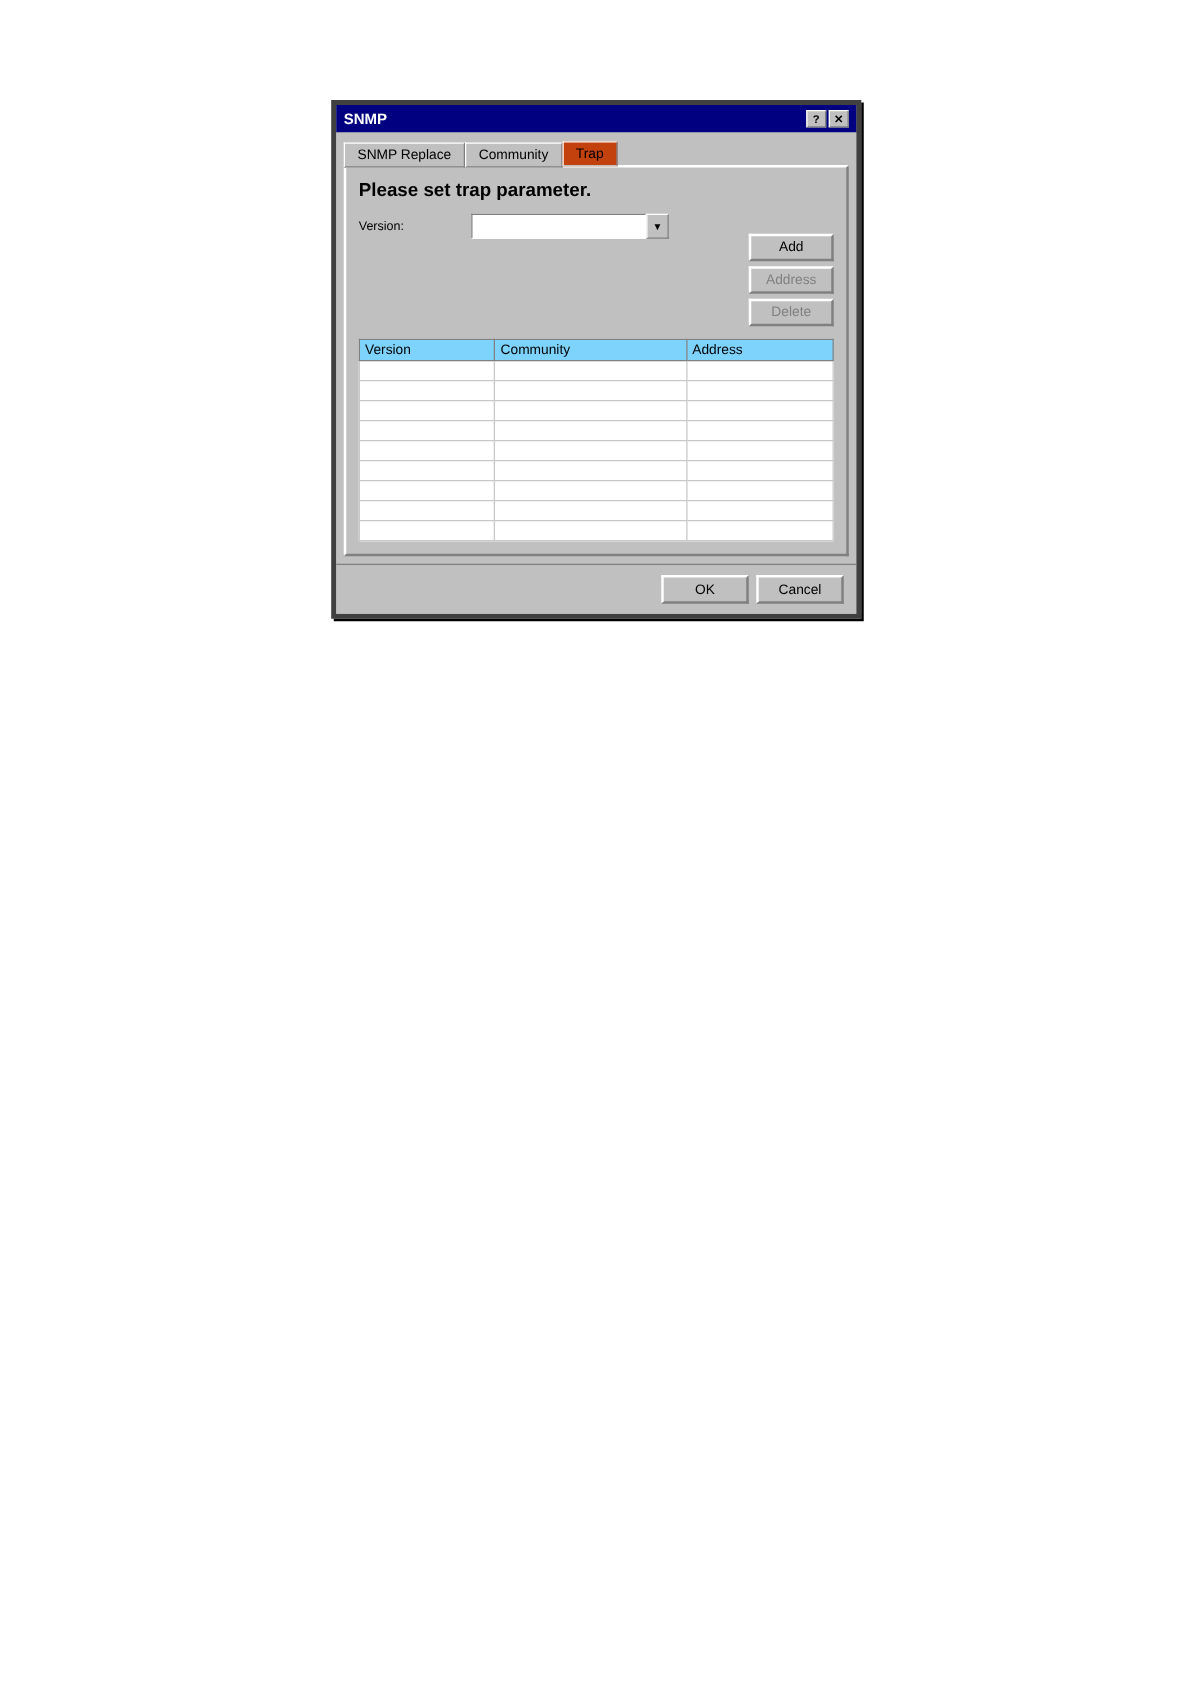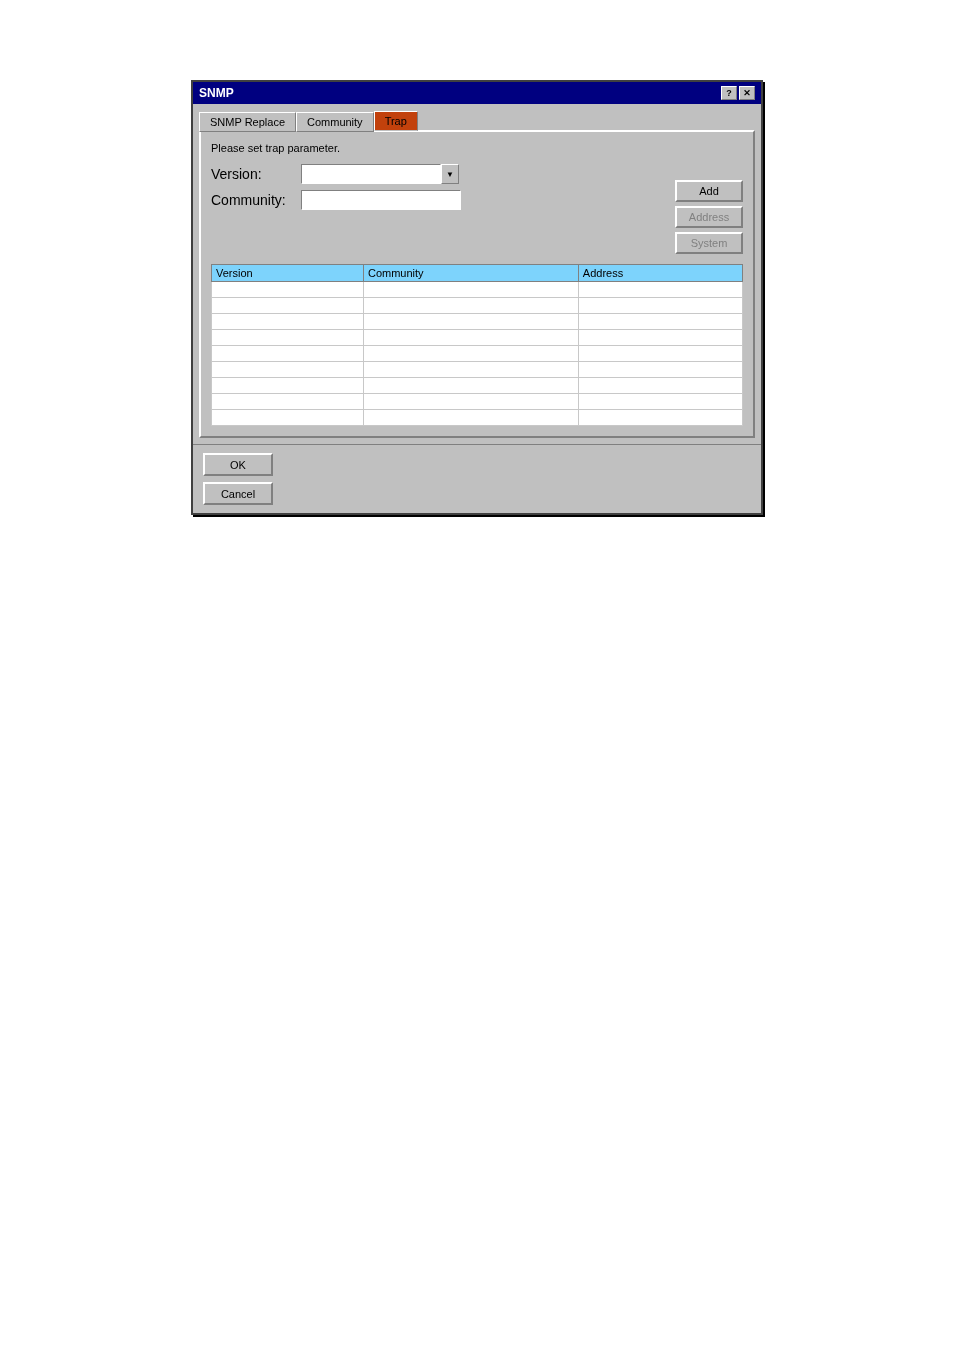--- a/index.html
+++ b/index.html
@@ -14,22 +14,22 @@
       font-size: 11px;
       display: flex;
       justify-content: center;
       align-items: flex-start;
       padding-top: 80px;
       width: 954px;
       min-height: 1351px;
     }
 
     .dialog-window {
-      width: 572px;
-      border: 2px solid #404040;
+      width: 424px;
+      border: 4px solid #404040;
       background: #c0c0c0;
       box-shadow: 2px 2px 0 #000;
     }
 
     .title-bar {
       background: #000080;
       color: #ffffff;
       padding: 3px 6px;
       display: flex;
       align-items: center;
@@ -106,33 +106,34 @@
       border-left: 2px solid #ffffff;
       border-right: 2px solid #808080;
       border-bottom: 2px solid #808080;
       background: #c0c0c0;
       padding: 10px;
       margin-top: 0;
     }
 
     .instruction-text {
       margin-bottom: 10px;
-      font-size: 11px;
+      font-size: 15px;
       color: #000000;
+      font-weight: bold;
     }
 
     .form-row {
       display: flex;
       align-items: center;
       margin-bottom: 6px;
     }
 
     .form-label {
       width: 90px;
-      font-size: 14px;
+      font-size: 10px;
       color: #000000;
       text-align: left;
     }
 
     .form-input {
       width: 160px;
       height: 20px;
       background: #ffffff;
       border-top: 1px solid #808080;
       border-left: 1px solid #808080;
@@ -254,21 +255,20 @@
       background: #ffffff;
     }
 
     .dialog-footer {
       background: #c0c0c0;
       padding: 8px 10px;
       display: flex;
       justify-content: flex-end;
       gap: 6px;
       border-top: 1px solid #808080;
-      flex-direction: column;
     }
 
     .footer-btn {
       width: 70px;
       height: 23px;
       background: #c0c0c0;
       border-top: 2px solid #ffffff;
       border-left: 2px solid #ffffff;
       border-right: 2px solid #808080;
       border-bottom: 2px solid #808080;
@@ -315,36 +315,32 @@
         <div class="form-section">
 
           <div class="form-row">
             <span class="form-label">Version:</span>
             <div class="dropdown-wrapper">
               <div class="dropdown-input"></div>
               <div class="dropdown-arrow">▼</div>
             </div>
           </div>
 
-          <div class="form-row">
-            <span class="form-label">Community:</span>
-            <div class="form-input"></div>
-          </div>
 
         </div>
 
         <div class="buttons-section">
           <div class="win-button">
             <span>Add</span>
           </div>
           <div class="win-button disabled">
             <span>Address</span>
           </div>
           <div class="win-button disabled">
-            <span>System</span>
+            <span>Delete</span>
           </div>
         </div>
       </div>
 
       <div class="table-container">
         <table class="data-table">
           <thead>
             <tr>
               <th>Version</th>
               <th>Community</th>

